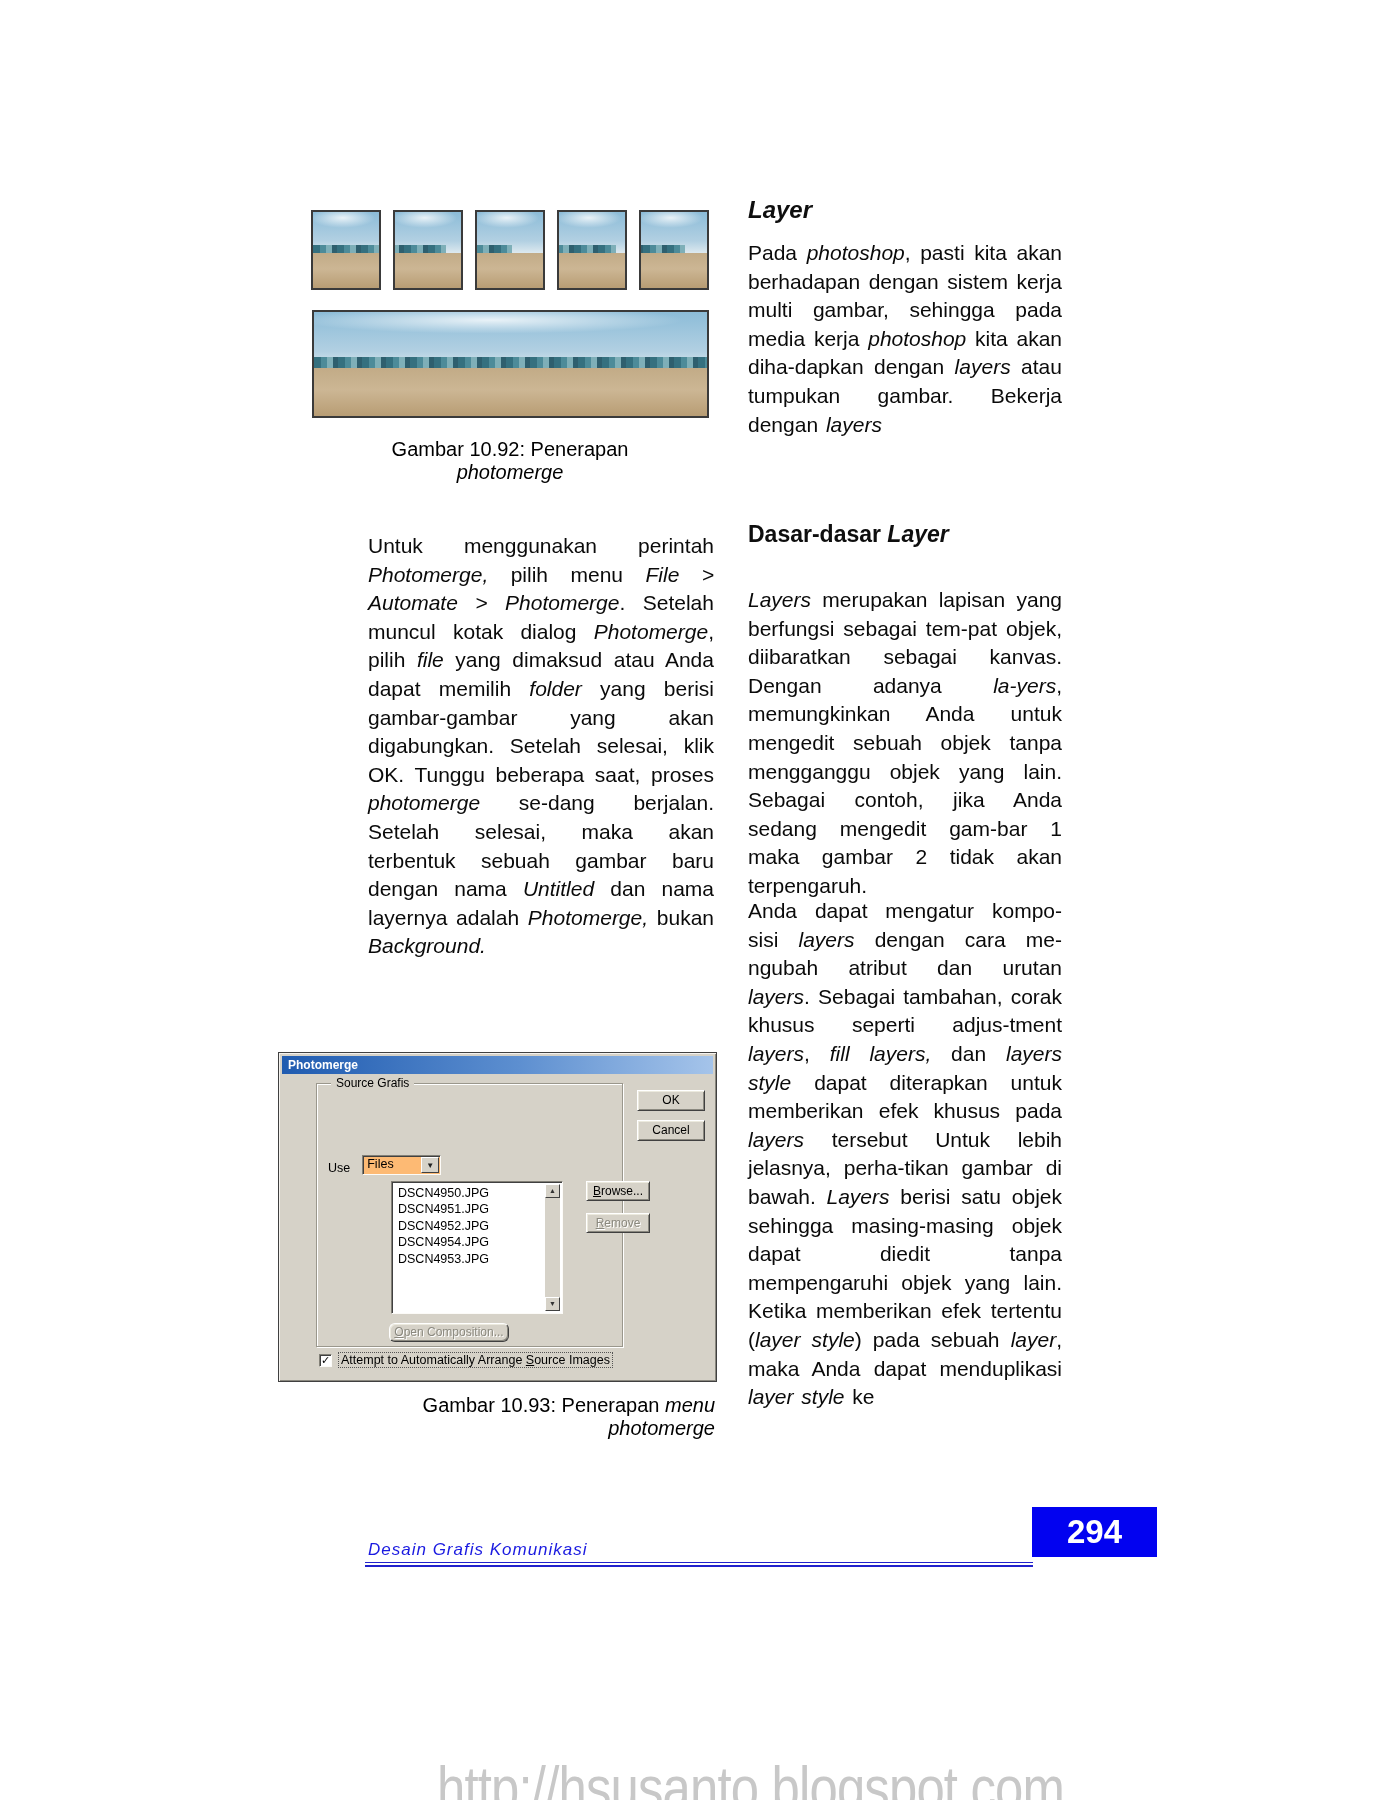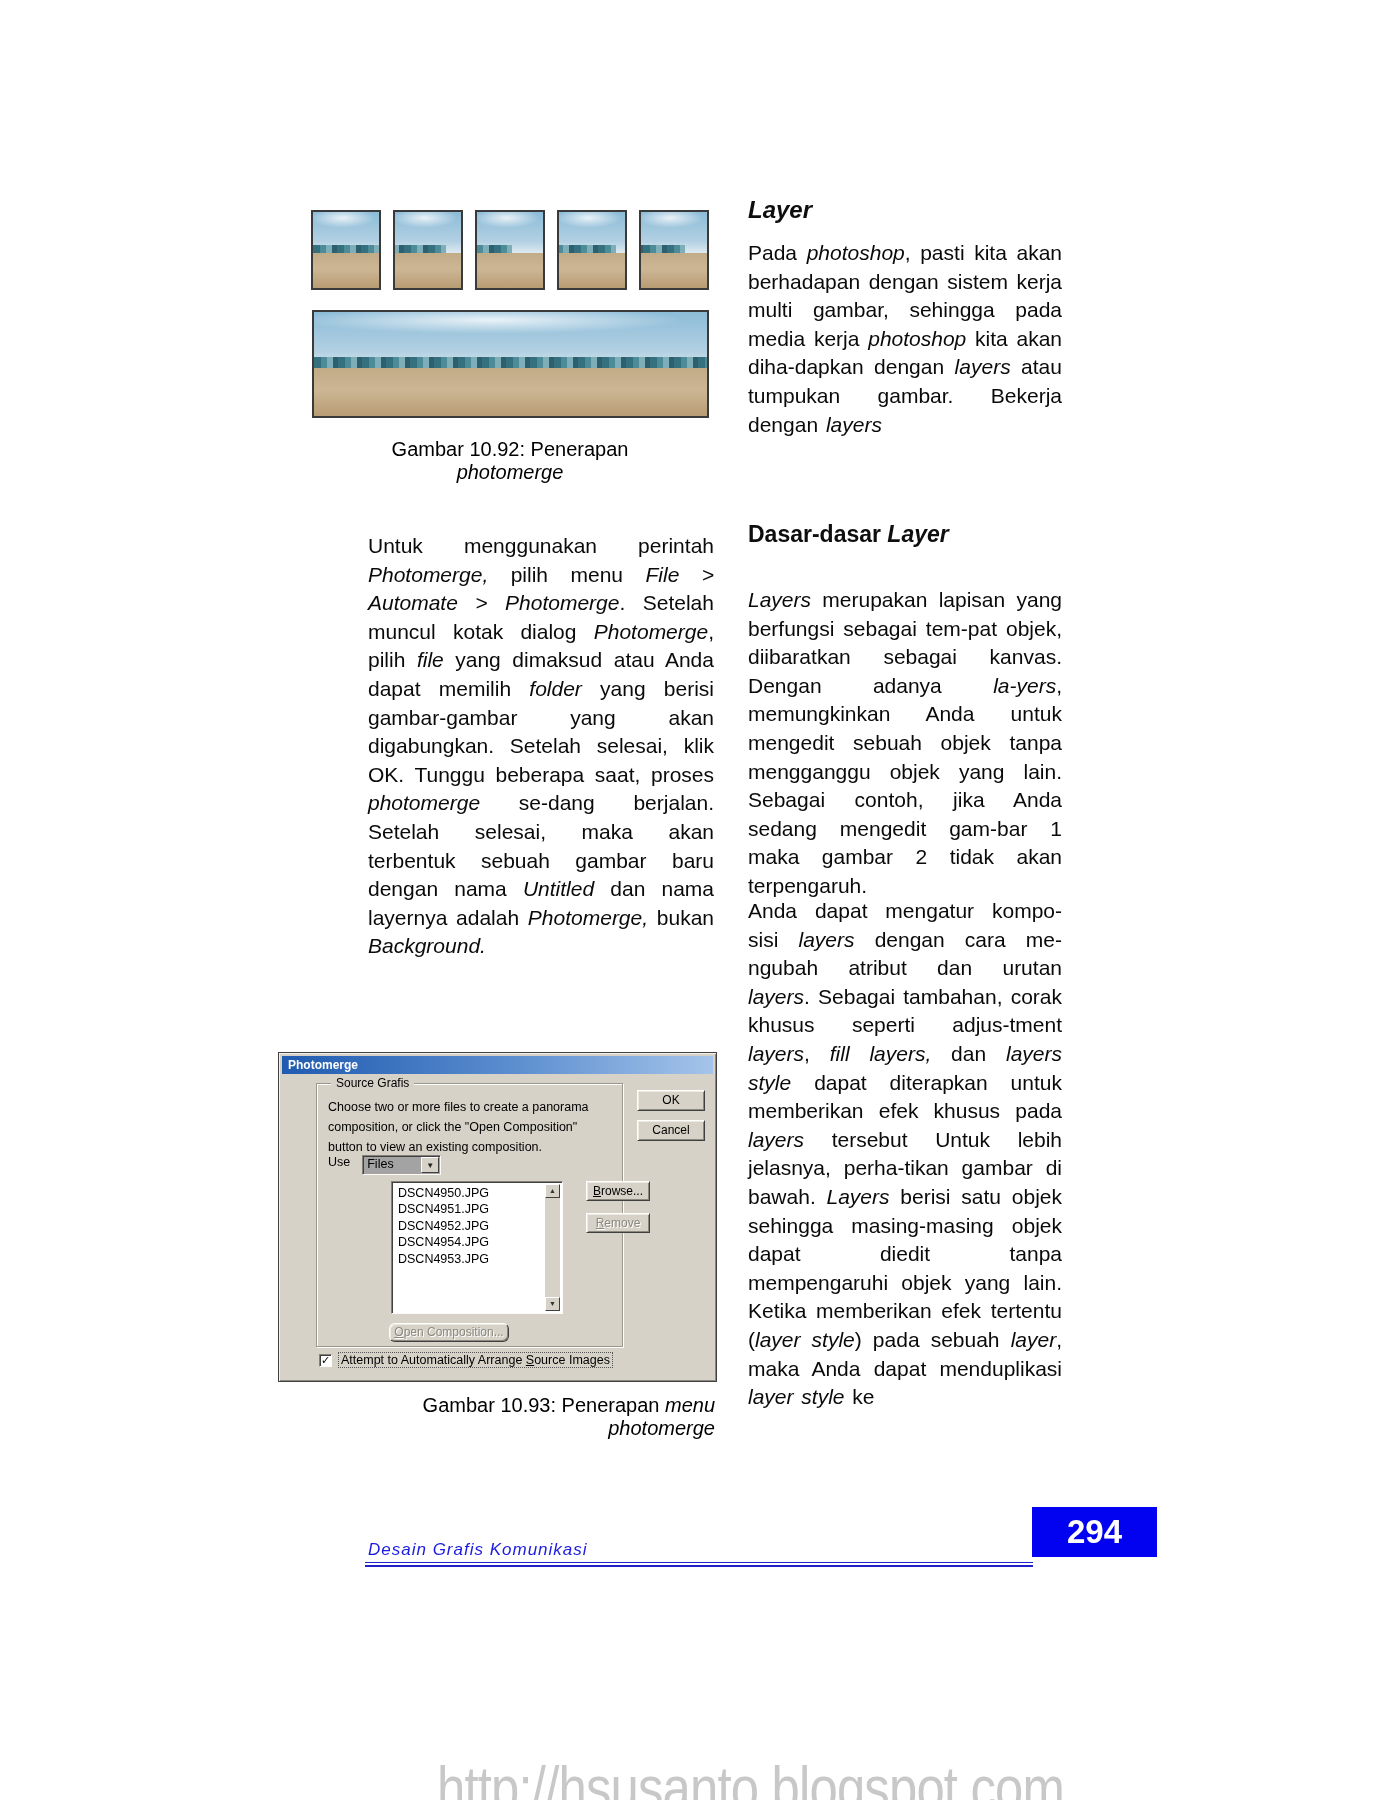--- a/index.html
+++ b/index.html
@@ -44,22 +44,22 @@
   .dlg{position:absolute;left:278px;top:1052px;width:437px;height:328px;background:#d6d2c8;
        border:1px solid #404040;box-shadow:inset 1px 1px 0 #f4f2ee, inset -1px -1px 0 #8a887f;
        font-size:12.5px;color:#000;}
   .dlg-title{position:absolute;left:3px;top:3px;right:3px;height:18px;
        background:linear-gradient(90deg,#1f5bb0 0%,#5d8fd0 55%,#a5c4ea 100%);
        color:#fff;font-weight:bold;font-size:12px;line-height:18px;padding-left:6px;box-sizing:border-box;}
   .groupbox{position:absolute;left:37px;top:30px;width:305px;height:262px;
        border:1px solid #9a978c;box-shadow:1px 1px 0 #fff, inset 1px 1px 0 #fff;}
   .group-label{position:absolute;left:14px;top:-8px;background:#d6d2c8;padding:0 5px;font-size:12px;}
   .dlg-desc{position:absolute;left:11px;top:13px;width:286px;line-height:20px;}
-  .use-row{position:absolute;left:11px;top:71px;display:flex;align-items:flex-start;}
-  .combo{position:relative;margin-left:12px;width:79px;height:20px;background:#a3a3a3;
+  .use-row{position:absolute;left:11px;top:71px;display:flex;align-items:flex-end;}
+  .combo{position:relative;margin-left:12px;width:79px;height:20px;background:#fdba74;
        border:1px solid;border-color:#828077 #fcfbf8 #fcfbf8 #828077;
        box-shadow:inset 1px 1px 0 #404040;box-sizing:border-box;
        font-size:12.5px;line-height:17px;padding-left:4px;}
   .combo-btn{position:absolute;right:1px;top:1px;bottom:1px;width:16px;background:#d6d2c8;
        border:1px solid;border-color:#fff #404040 #404040 #fff;font-size:8px;line-height:15px;
        text-align:center;color:#222;}
   .listbox{position:absolute;left:74px;top:97px;width:172px;height:133px;background:#fff;
        border:1px solid;border-color:#828077 #fcfbf8 #fcfbf8 #828077;
        box-shadow:inset 1px 1px 0 #404040;box-sizing:border-box;
        padding:3px 34px 0 6px;overflow:hidden;}
@@ -122,21 +122,20 @@
   <div class="body-text r-para2"><span style="font-style: italic;">Layers</span><span> merupakan lapisan yang berfungsi sebagai tem-pat objek, diibaratkan sebagai kanvas. Dengan adanya </span><span style="font-style: italic;">la-yers</span><span>, memungkinkan Anda untuk mengedit sebuah objek tanpa mengganggu objek yang lain. Sebagai contoh, jika Anda sedang mengedit gam-bar 1 maka gambar 2 tidak akan terpengaruh.</span></div>
   <div class="body-text r-para3"><span>Anda dapat mengatur kompo-sisi </span><span style="font-style: italic;">layers</span><span> dengan cara me-ngubah atribut dan urutan </span><span style="font-style: italic;">layers</span><span>. Sebagai tambahan, corak khusus seperti adjus-tment </span><span style="font-style: italic;">layers</span><span>, </span><span style="font-style: italic;">fill layers,</span><span> dan </span><span style="font-style: italic;">layers style</span><span> dapat diterapkan untuk memberikan efek khusus pada </span><span style="font-style: italic;">layers</span><span> tersebut Untuk lebih jelasnya, perha-tikan gambar di bawah. </span><span style="font-style: italic;">Layers</span><span> berisi satu objek sehingga masing-masing objek dapat diedit tanpa mempengaruhi objek yang lain. Ketika memberikan efek tertentu (</span><span style="font-style: italic;">layer style</span><span>) pada sebuah </span><span style="font-style: italic;">layer</span><span>, maka Anda dapat menduplikasi </span><span style="font-style: italic;">layer style</span><span> ke</span></div>
 
   <div class="dlg">
     <div class="dlg-title">
       <span>Photomerge</span>
     </div>
 
     <div class="groupbox">
       <span class="group-label">Source Grafis</span>
-      <div class="dlg-desc">Choose two or more files to create a panorama composition, or click the "Open Composition" button to view an existing composition.</div>
 
       <div class="use-row">
         <span>Use</span>
         <div class="combo">
           <span>Files</span>
           <span class="combo-btn">▼</span>
         </div>
       </div>
 
       <div class="listbox">

